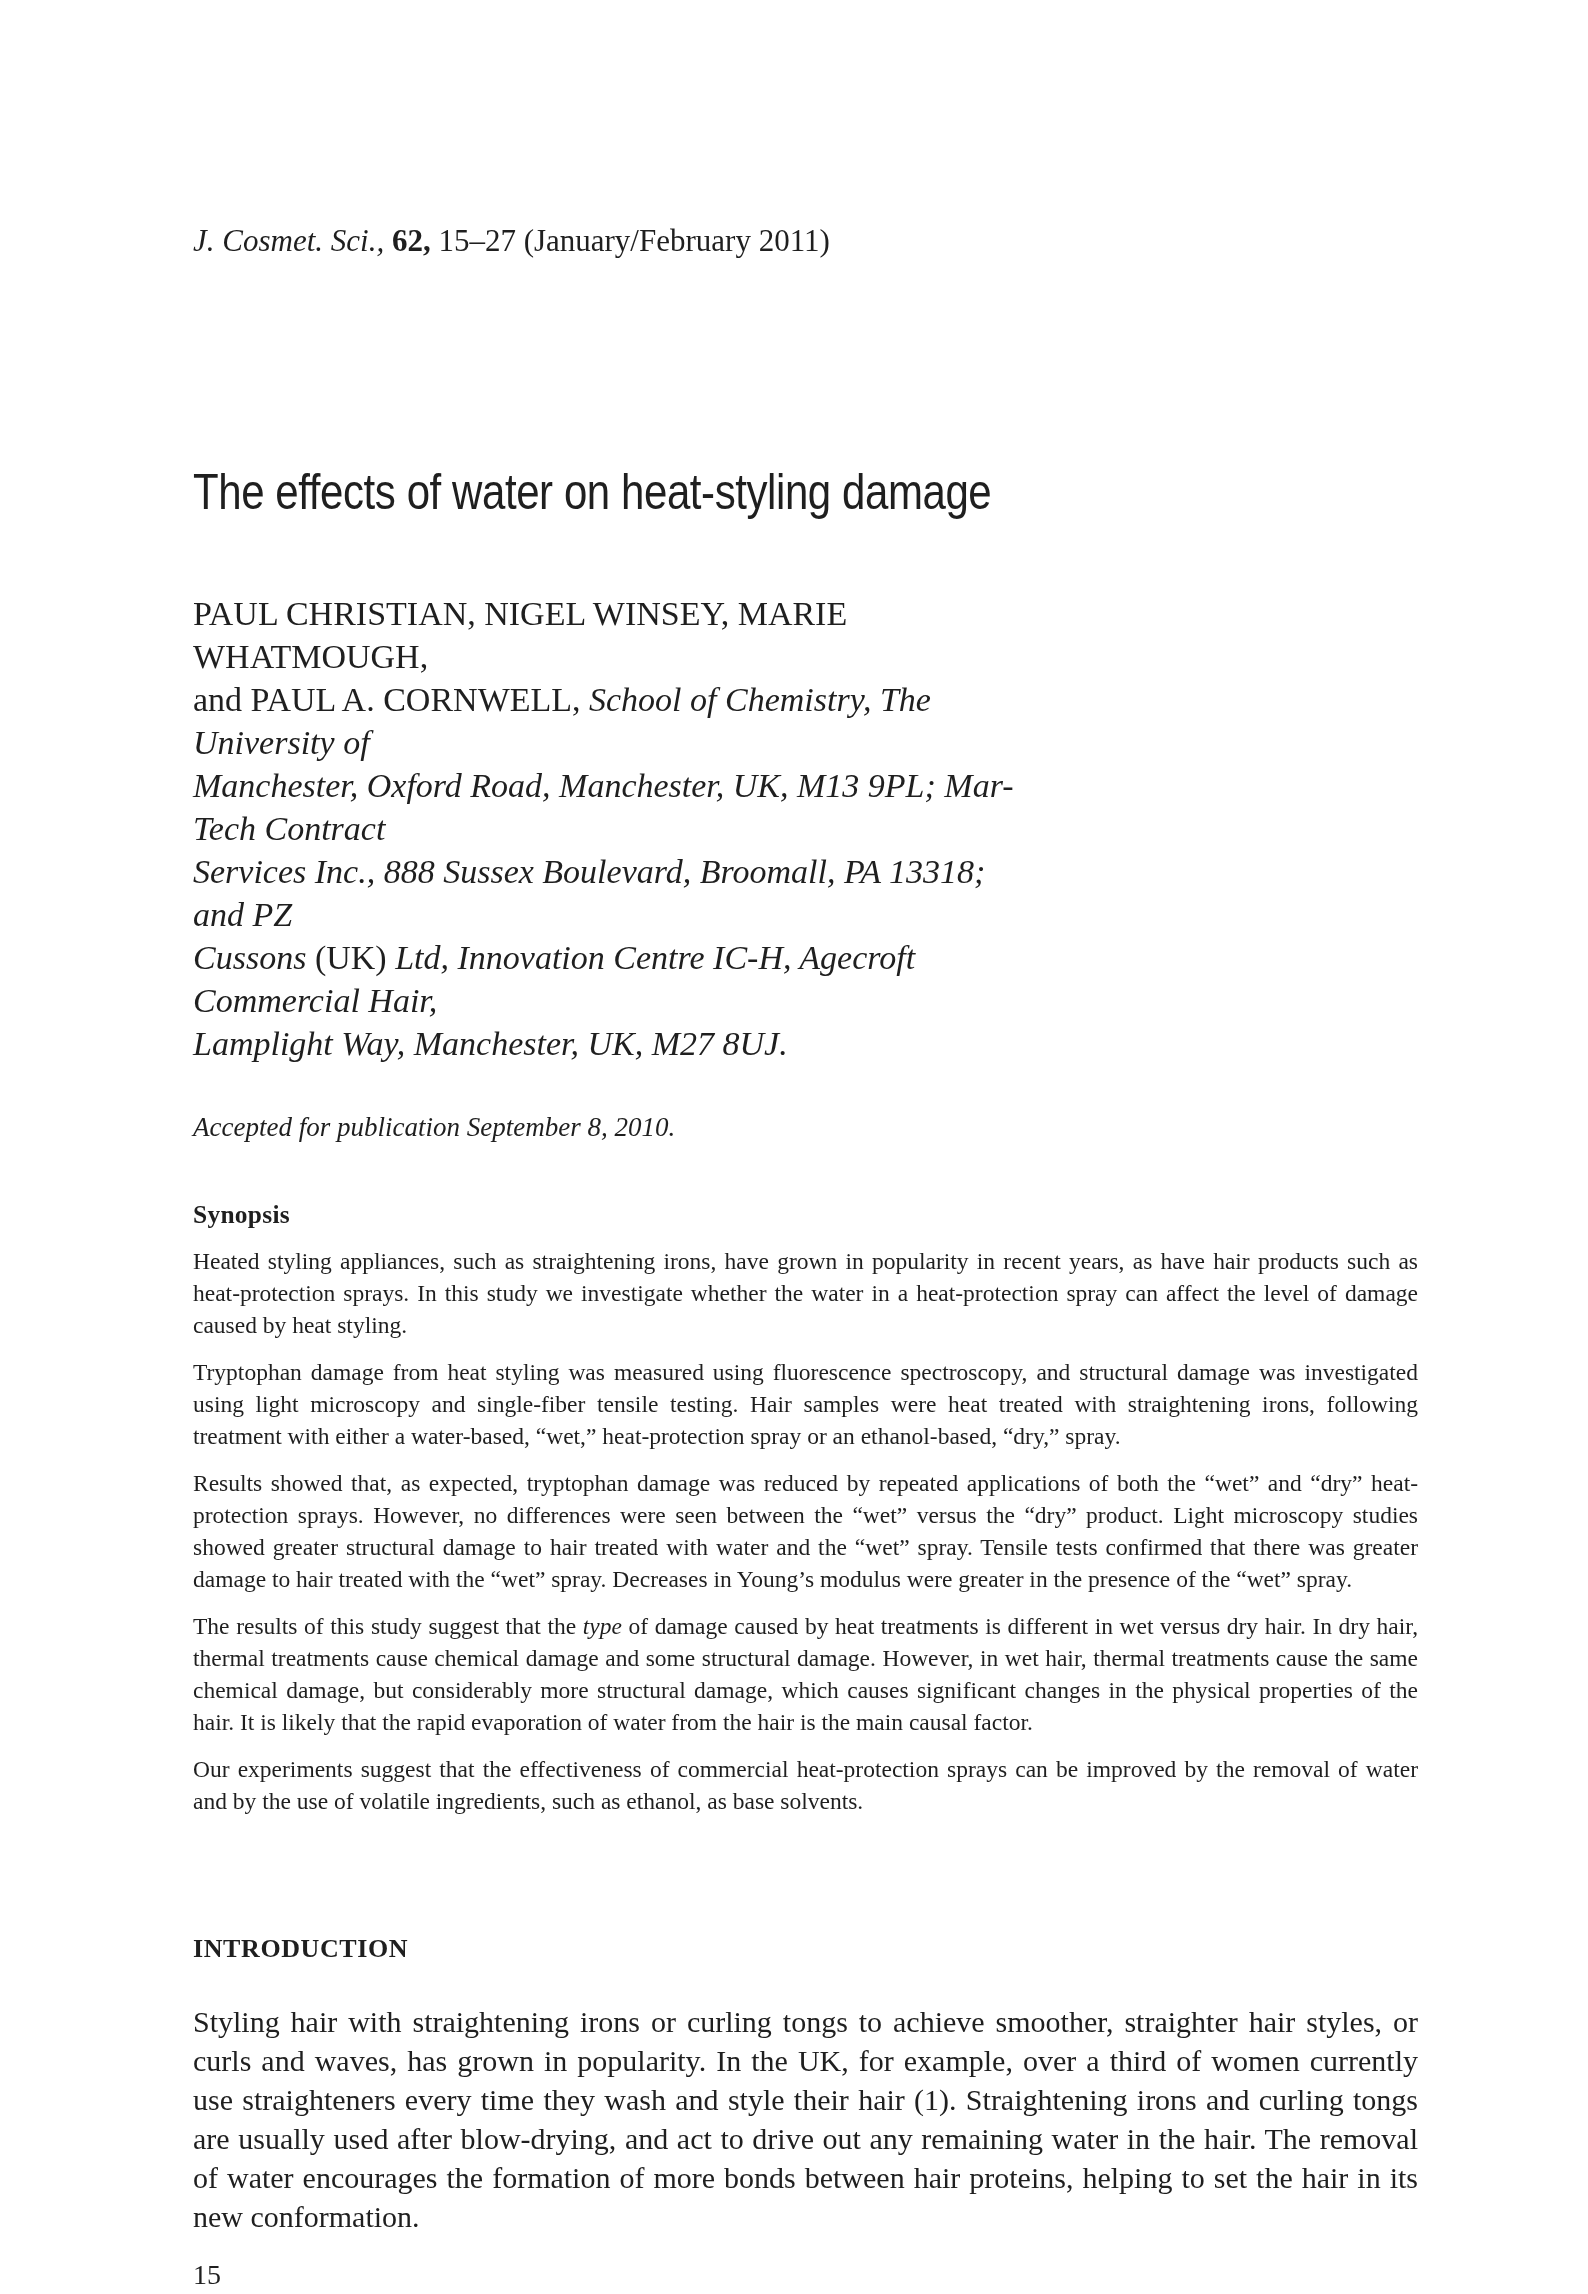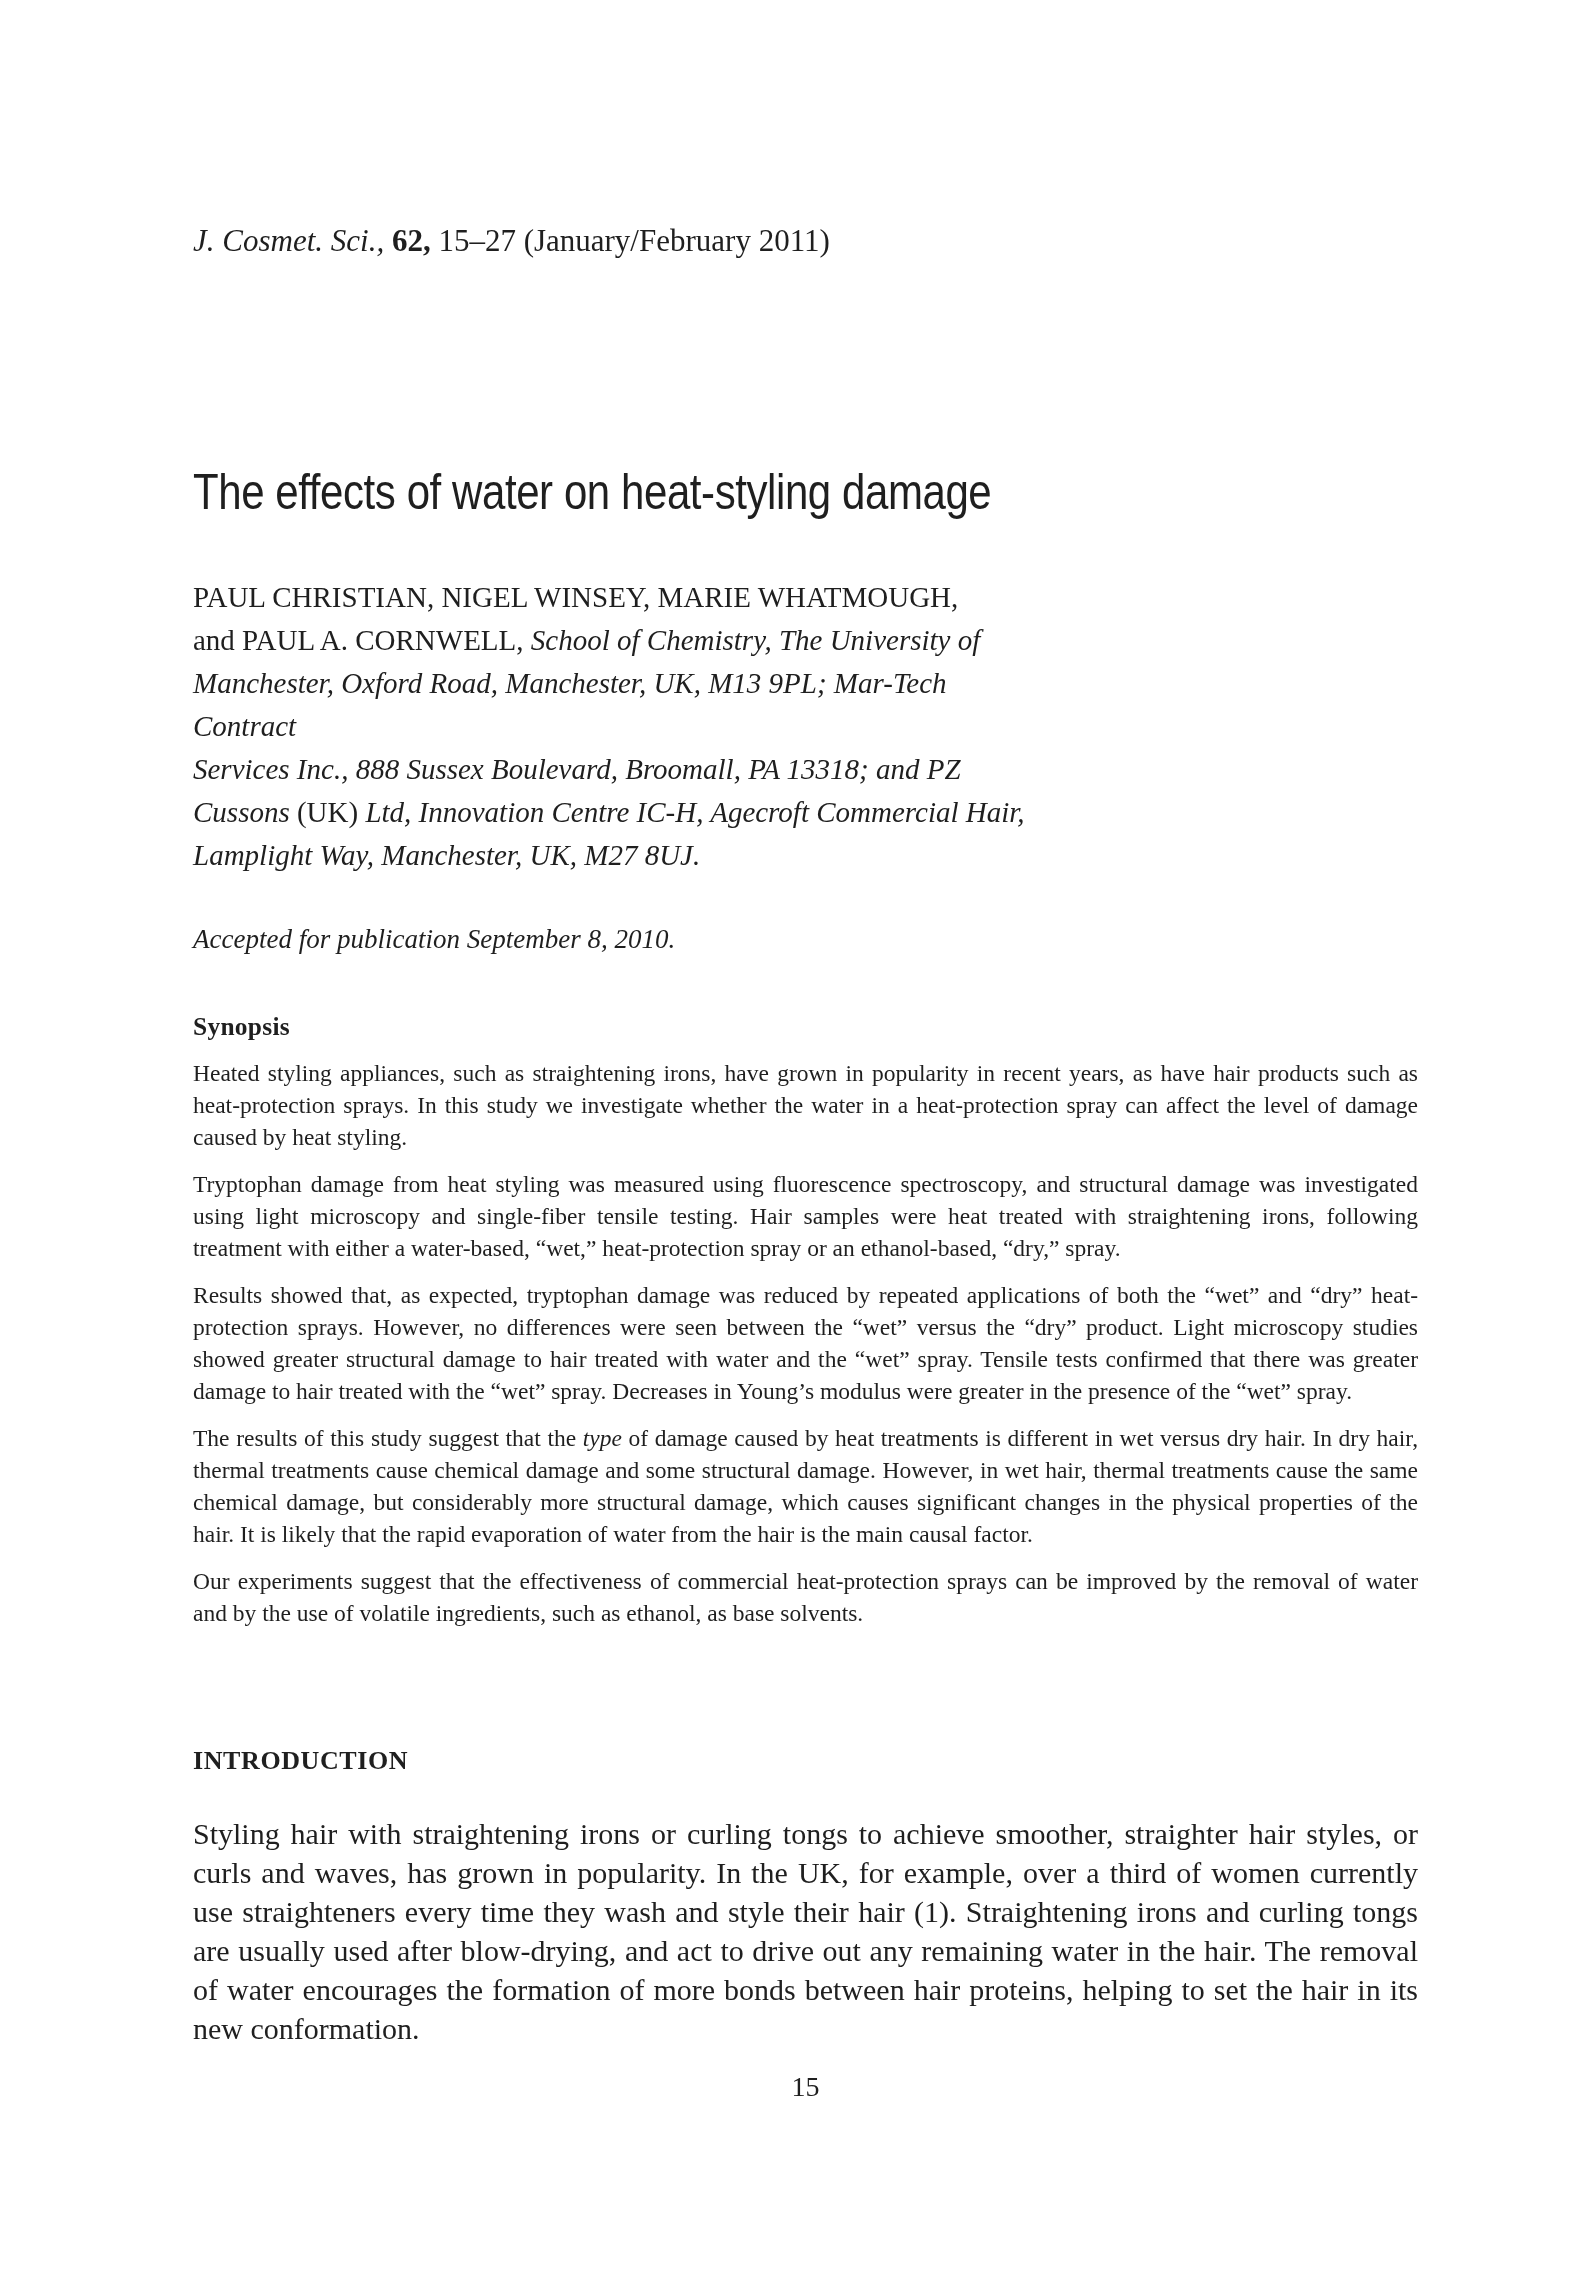--- a/index.html
+++ b/index.html
@@ -38,22 +38,22 @@
     font-family: "Liberation Sans", sans-serif;
   }
   .article-title .title-inner {
     display: inline-block;
     transform: scaleX(0.84);
     transform-origin: left center;
     letter-spacing: -0.5px;
     white-space: nowrap;
   }
   .author-block {
-    margin-top: 56px;
-    font-size: 29px;
+    margin-top: 72px;
+    font-size: 34px;
     line-height: 43px;
     max-width: 847px;
   }
   .author-block .italic { font-style: italic; }
   .accepted-note {
     margin-top: 43px;
     font-size: 27px;
     line-height: 38px;
     font-style: italic;
   }
@@ -81,21 +81,21 @@
   .introduction-paragraph {
     margin: 36px 0 0 0;
     font-size: 30px;
     line-height: 39px;
     text-align: justify;
   }
   .page-number {
     margin-top: 21px;
     font-size: 28px;
     line-height: 36px;
-    text-align: center;
+    text-align: left;
   }
 </style>
 </head>
 <body>
 
 <div class="page">
 
   <div class="journal-ref">
     <span class="jr-italic">J. Cosmet. Sci., </span><span class="jr-bold">62, </span><span>15–27 (January/February 2011)</span>
   </div>

